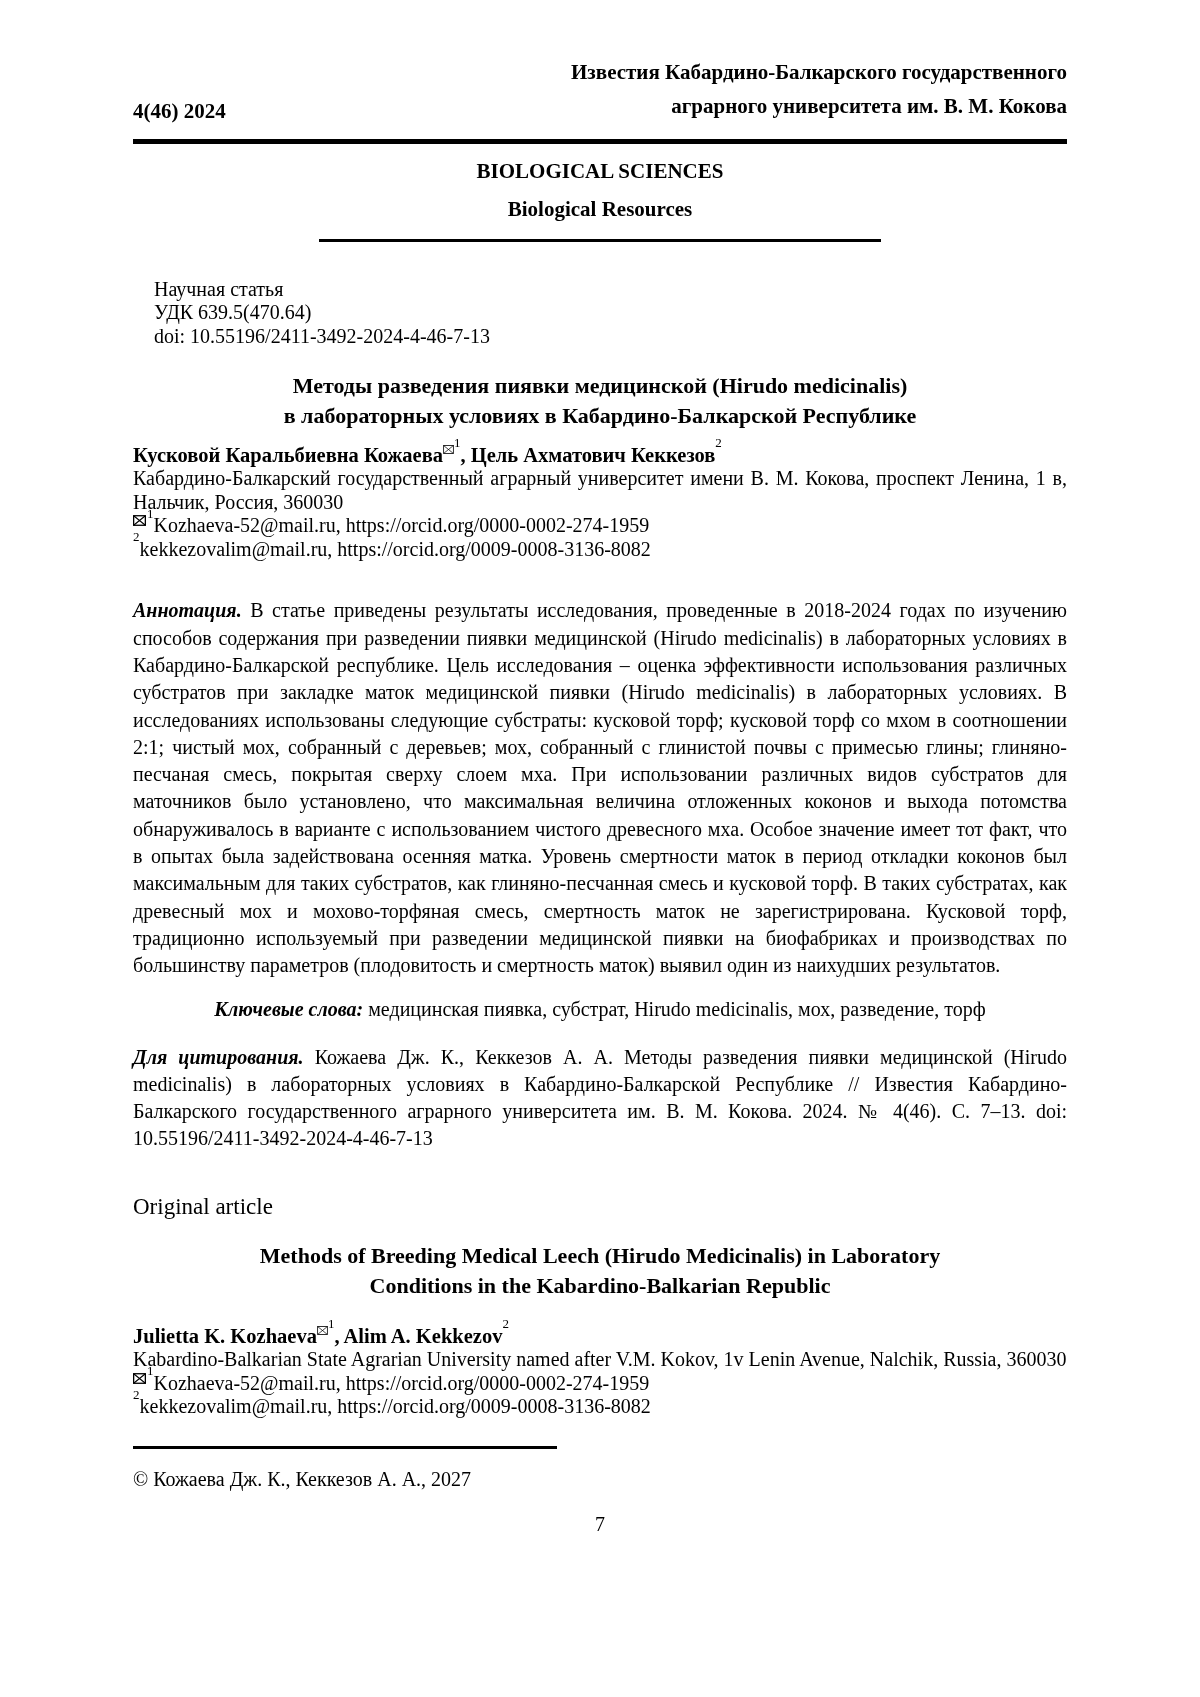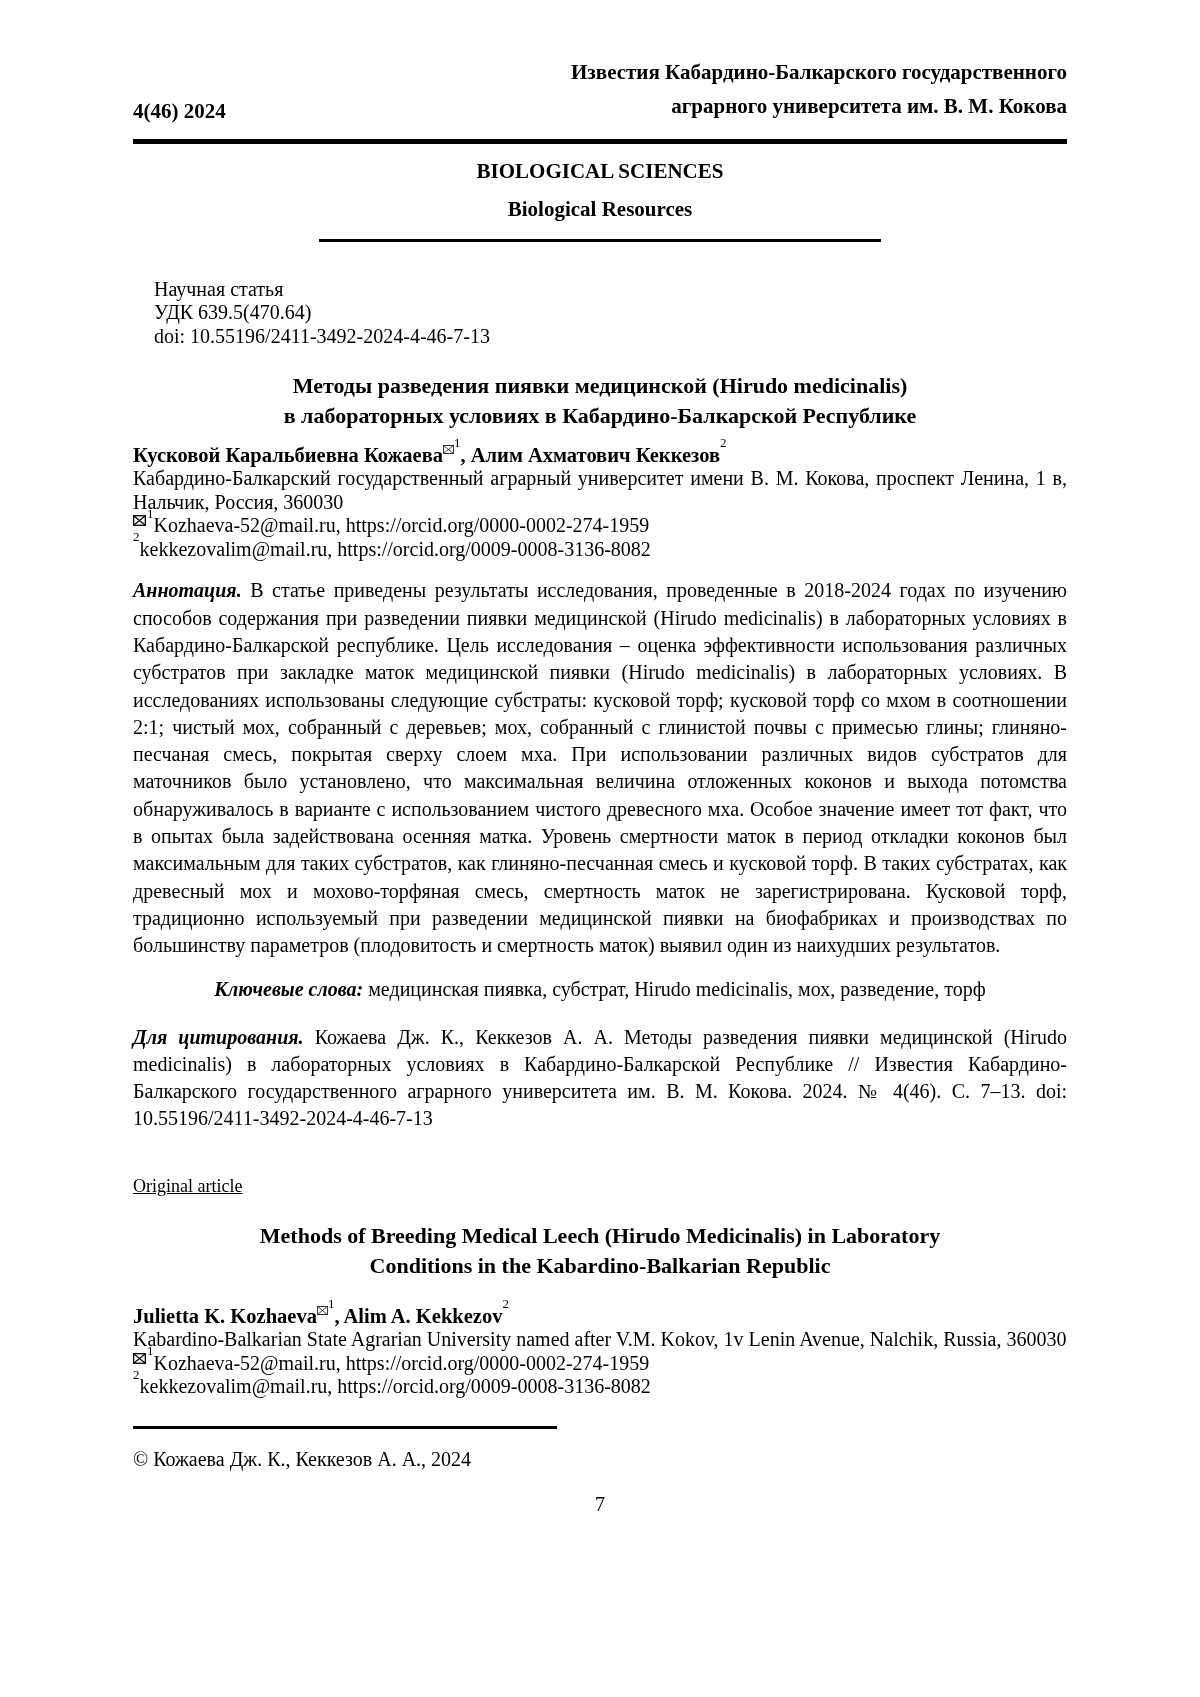--- a/index.html
+++ b/index.html
@@ -29,26 +29,26 @@
   
   .authors-block {margin-top:13px; font-size:20px; line-height:23.5px; text-align:justify;}
   .authors-line {font-weight:bold; font-size:20.5px;}
   .authors-line sup, .email-line sup {font-weight:normal;}
   sup {font-size:13px; line-height:0; position:relative; top:-7px;}
   .env-sup {display:inline-block; width:11px; height:9px; position:relative; top:-8px;}
   .env-base {display:inline-block; width:13px; height:11px; position:relative; top:-6px; margin-right:1px;}
   .env-sup svg, .env-base svg {display:block; width:100%; height:100%;}
   .email-line {white-space:nowrap;}
   
-  .para {margin-top:16px; font-size:20px; line-height:27.3px; text-align:justify;
+  .para {margin-top:36px; font-size:20px; line-height:27.3px; text-align:justify;
          hyphens:auto; -webkit-hyphens:auto;}
   .label-bi {font-weight:bold; font-style:italic;}
   .keywords {margin-top:16px; font-size:20px; line-height:27px; text-align:center;}
   .citation {margin-top:21px;}
-  .original {margin-top:42px; font-size:18px; line-height:23px;text-decoration:underline;}
+  .original {margin-top:42px; font-size:23px; line-height:23px;}
   
   .footnote-rule {width:424px; border:none; border-top:3px solid #000; margin:27px 0 0 0;}
   .copyright {margin-top:19px; font-size:20px; line-height:23px;}
   .page-number {text-align:center; margin-top:22px; font-size:20px;}
 </style>
 </head>
 <body>
 
 <div class="page">
 
@@ -73,21 +73,21 @@
   <div class="title">
     <span>Методы разведения пиявки медицинской (Hirudo medicinalis)</span>
     <span>в лабораторных условиях в Кабардино-Балкарской Республике</span>
   </div>
 
   <div class="authors-block">
     <div class="authors-line">
       <span>Кусковой Каральбиевна Кожаева</span><span class="env-sup"><svg viewBox="0 0 12 10">
             <rect x="0.6" y="0.6" width="10.8" height="8.8" fill="none" stroke="#000" stroke-width="0.9"></rect>
             <path d="M0.6 0.6 L11.4 9.4 M11.4 0.6 L0.6 9.4" stroke="#000" stroke-width="0.8" fill="none"></path>
-          </svg></span><sup>1</sup><span>, </span><span>Алим Ахматович Кеккезов</span><sup>2</sup>
+          </svg></span><sup>1</sup><span>, </span><span>Цель Ахматович Кеккезов</span><sup>2</sup>
     </div>
     <div>Кабардино-Балкарский государственный аграрный университет имени В. М. Кокова, проспект Ленина, 1 в, Нальчик, Россия, 360030</div>
     <div class="email-line">
       <span class="env-base"><svg viewBox="0 0 12 10">
             <rect x="0.6" y="0.6" width="10.8" height="8.8" fill="none" stroke="#000" stroke-width="1.2"></rect>
             <path d="M0.6 0.6 L11.4 9.4 M11.4 0.6 L0.6 9.4" stroke="#000" stroke-width="1" fill="none"></path>
           </svg></span><sup>1</sup><span>Kozhaeva-52@mail.ru, https://orcid.org/0000-0002-274-1959</span>
     </div>
     <div class="email-line">
       <sup>2</sup><span>kekkezovalim@mail.ru, https://orcid.org/0009-0008-3136-8082</span>
@@ -126,16 +126,16 @@
             <rect x="0.6" y="0.6" width="10.8" height="8.8" fill="none" stroke="#000" stroke-width="1.2"></rect>
             <path d="M0.6 0.6 L11.4 9.4 M11.4 0.6 L0.6 9.4" stroke="#000" stroke-width="1" fill="none"></path>
           </svg></span><sup>1</sup><span>Kozhaeva-52@mail.ru, https://orcid.org/0000-0002-274-1959</span>
     </div>
     <div class="email-line">
       <sup>2</sup><span>kekkezovalim@mail.ru, https://orcid.org/0009-0008-3136-8082</span>
     </div>
   </div>
 
   <hr class="footnote-rule">
-  <div class="copyright">© Кожаева Дж. К., Кеккезов А. А., 2024</div>
+  <div class="copyright">© Кожаева Дж. К., Кеккезов А. А., 2027</div>
   <div class="page-number">7</div>
 
 </div>
 
 </body></html>

